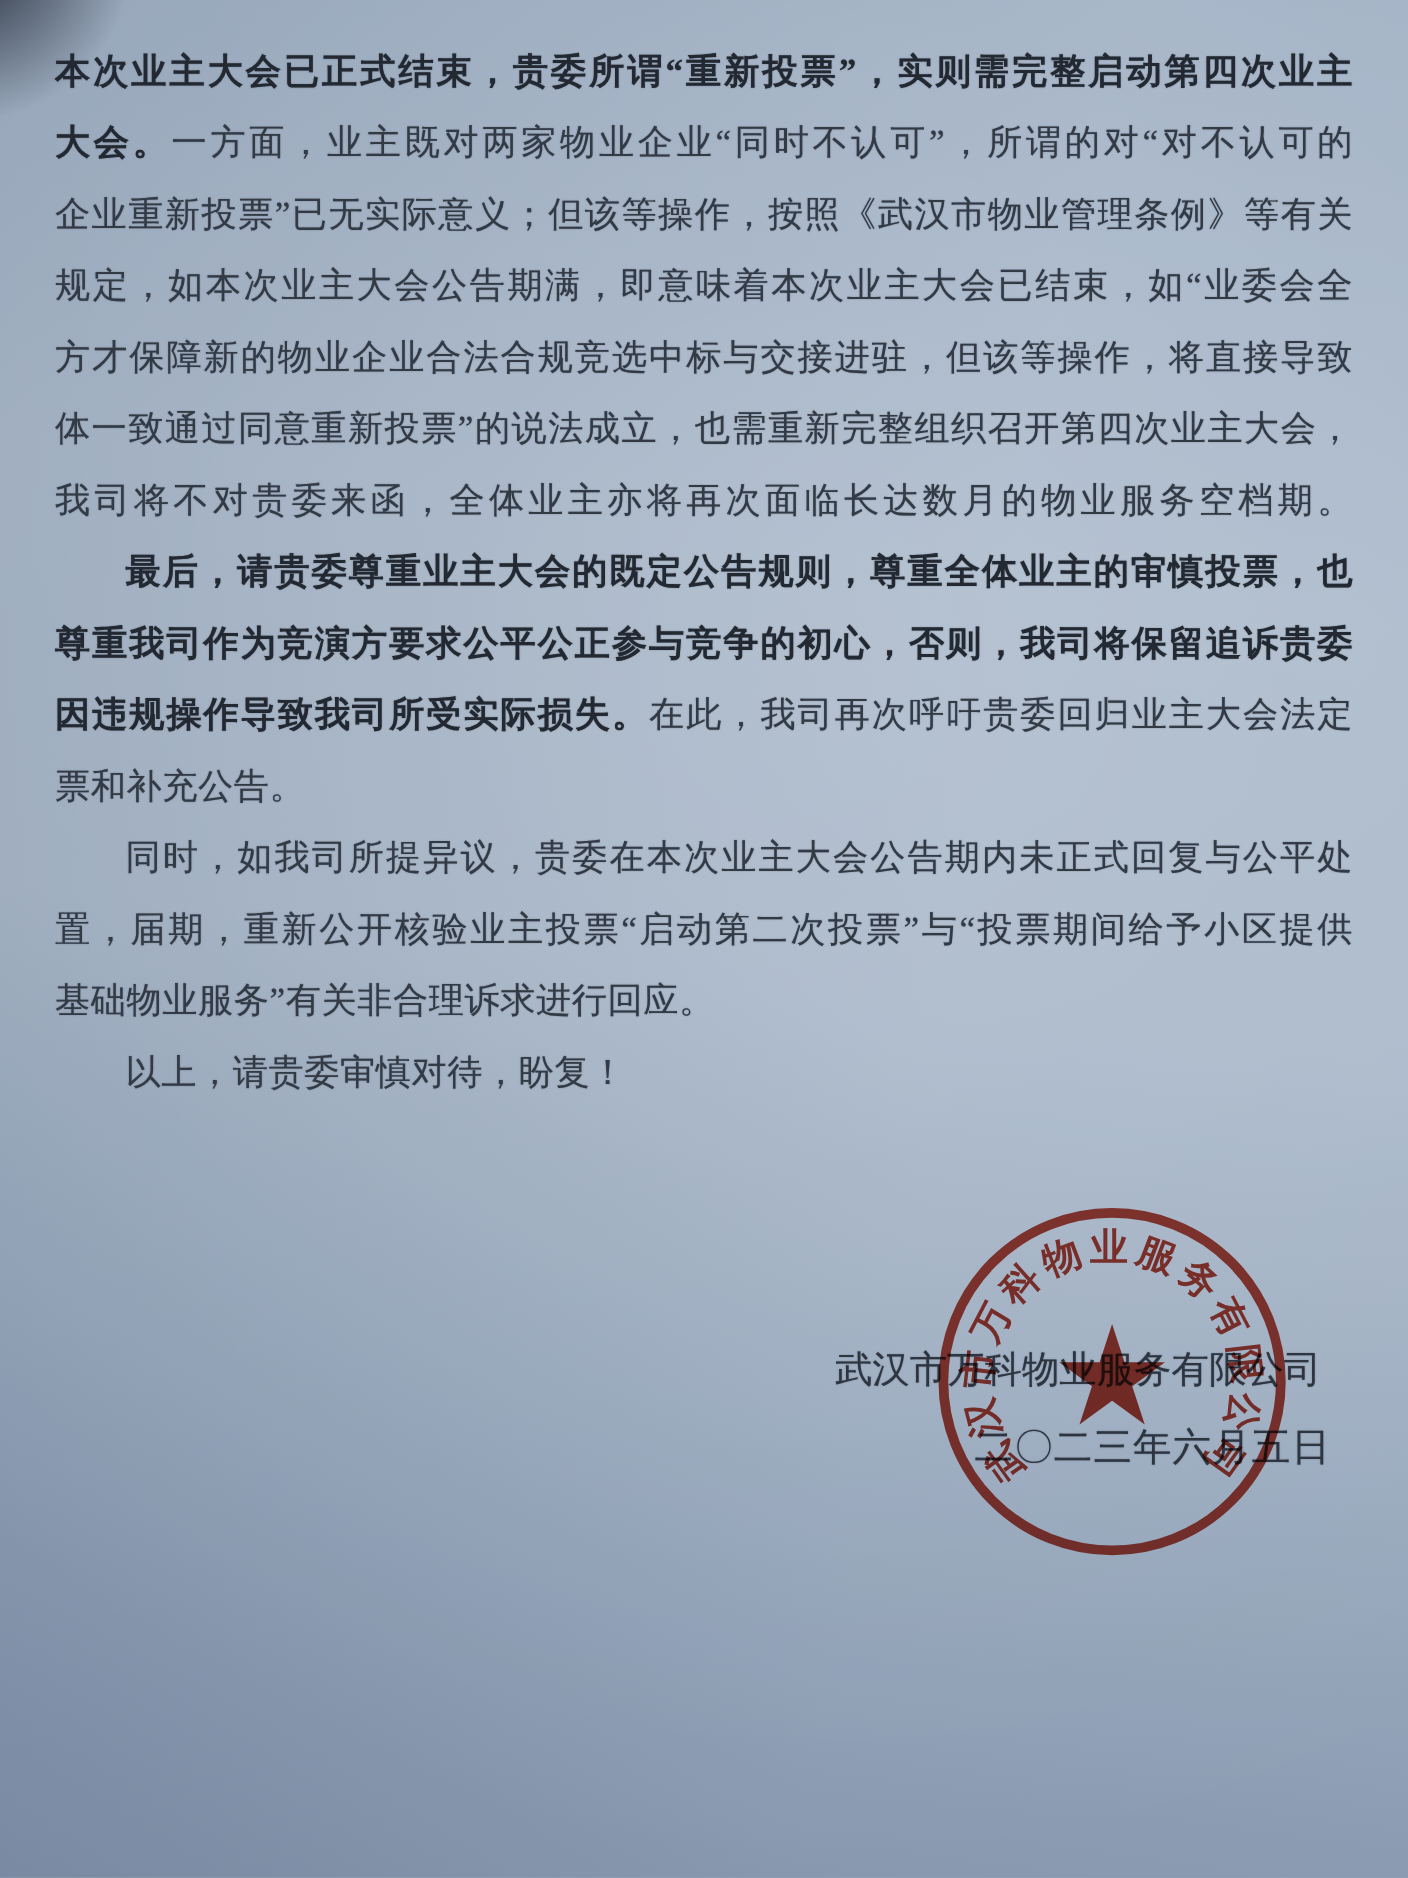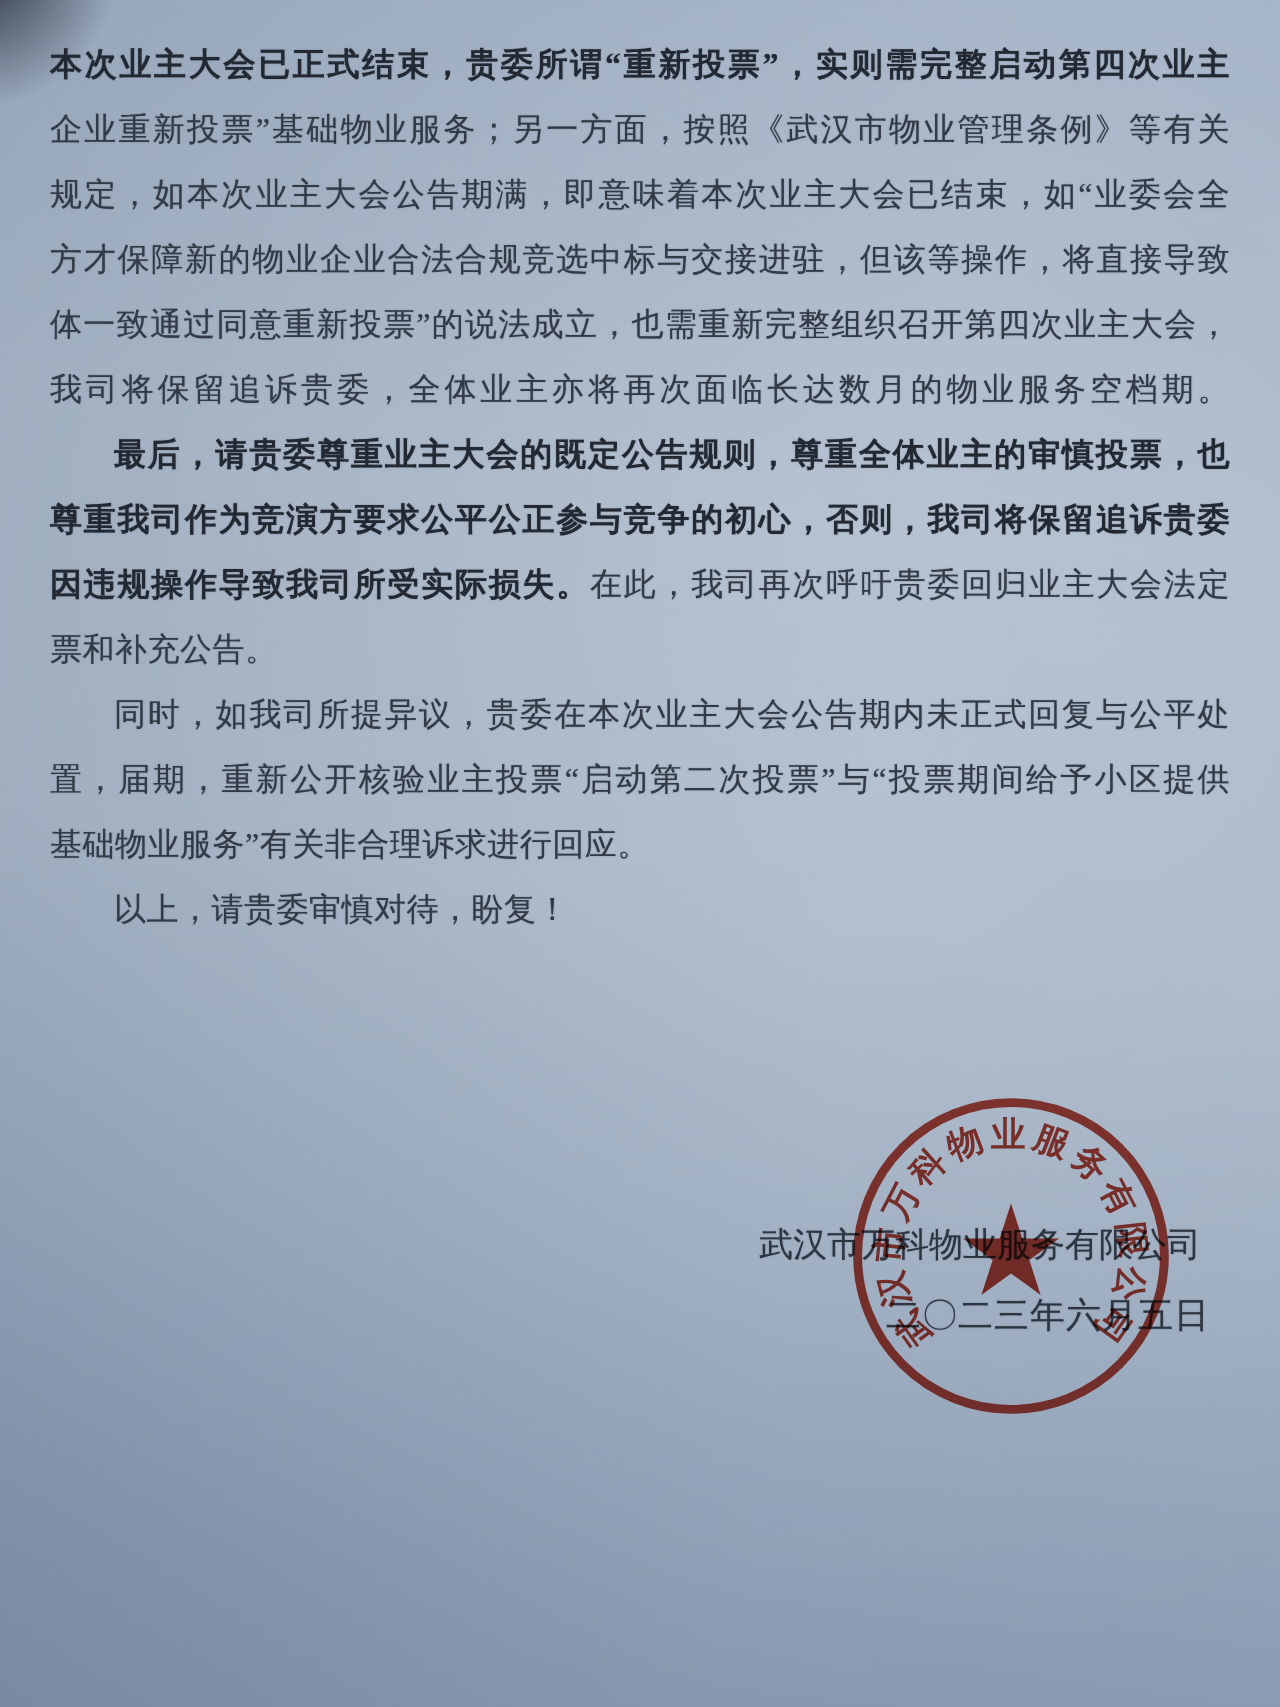--- a/index.html
+++ b/index.html
@@ -78,25 +78,26 @@
     font-family: "Liberation Serif", serif;
   }
 </style>
 </head>
 <body>
 
 <div class="photo">
 
   <div class="body-text soft">
       <div class="line fill"><span class="bold">本次业主大会已正式结束，贵委所谓“重新投票”，实则需完整启动第四次业主</span></div>
-      <div class="line fill"><span class="reg">企业重新投票”基础物业服务；另一方面，按照《武汉市物业管理条例》等有关</span></div>
+      <div class="line fill"><span class="bold">大会。</span><span class="reg">一方面，业主既对两家物业企业“同时不认可”，所谓的对“对不认可的</span></div>
+      <div class="line fill"><span class="reg">企业重新投票”已无实际意义；但该等操作，按照《武汉市物业管理条例》等有关</span></div>
       <div class="line fill"><span class="reg">规定，如本次业主大会公告期满，即意味着本次业主大会已结束，如“业委会全</span></div>
       <div class="line fill"><span class="reg">方才保障新的物业企业合法合规竞选中标与交接进驻，但该等操作，将直接导致</span></div>
       <div class="line fill"><span class="reg">体一致通过同意重新投票”的说法成立，也需重新完整组织召开第四次业主大会，</span></div>
-      <div class="line fill"><span class="reg">我司将保留追诉贵委，全体业主亦将再次面临长达数月的物业服务空档期。</span></div>
+      <div class="line fill"><span class="reg">我司将不对贵委来函，全体业主亦将再次面临长达数月的物业服务空档期。</span></div>
       <div class="line indent fill"><span class="bold">最后，请贵委尊重业主大会的既定公告规则，尊重全体业主的审慎投票，也</span></div>
       <div class="line fill"><span class="bold">尊重我司作为竞演方要求公平公正参与竞争的初心，否则，我司将保留追诉贵委</span></div>
       <div class="line fill"><span class="bold">因违规操作导致我司所受实际损失。</span><span class="reg">在此，我司再次呼吁贵委回归业主大会法定</span></div>
       <div class="line"><span class="reg">票和补充公告。</span></div>
       <div class="line indent fill"><span class="reg">同时，如我司所提异议，贵委在本次业主大会公告期内未正式回复与公平处</span></div>
       <div class="line fill"><span class="reg">置，届期，重新公开核验业主投票“启动第二次投票”与“投票期间给予小区提供</span></div>
       <div class="line"><span class="reg">基础物业服务”有关非合理诉求进行回应。</span></div>
       <div class="line indent"><span class="reg">以上，请贵委审慎对待，盼复！</span></div>
     </div>
 

